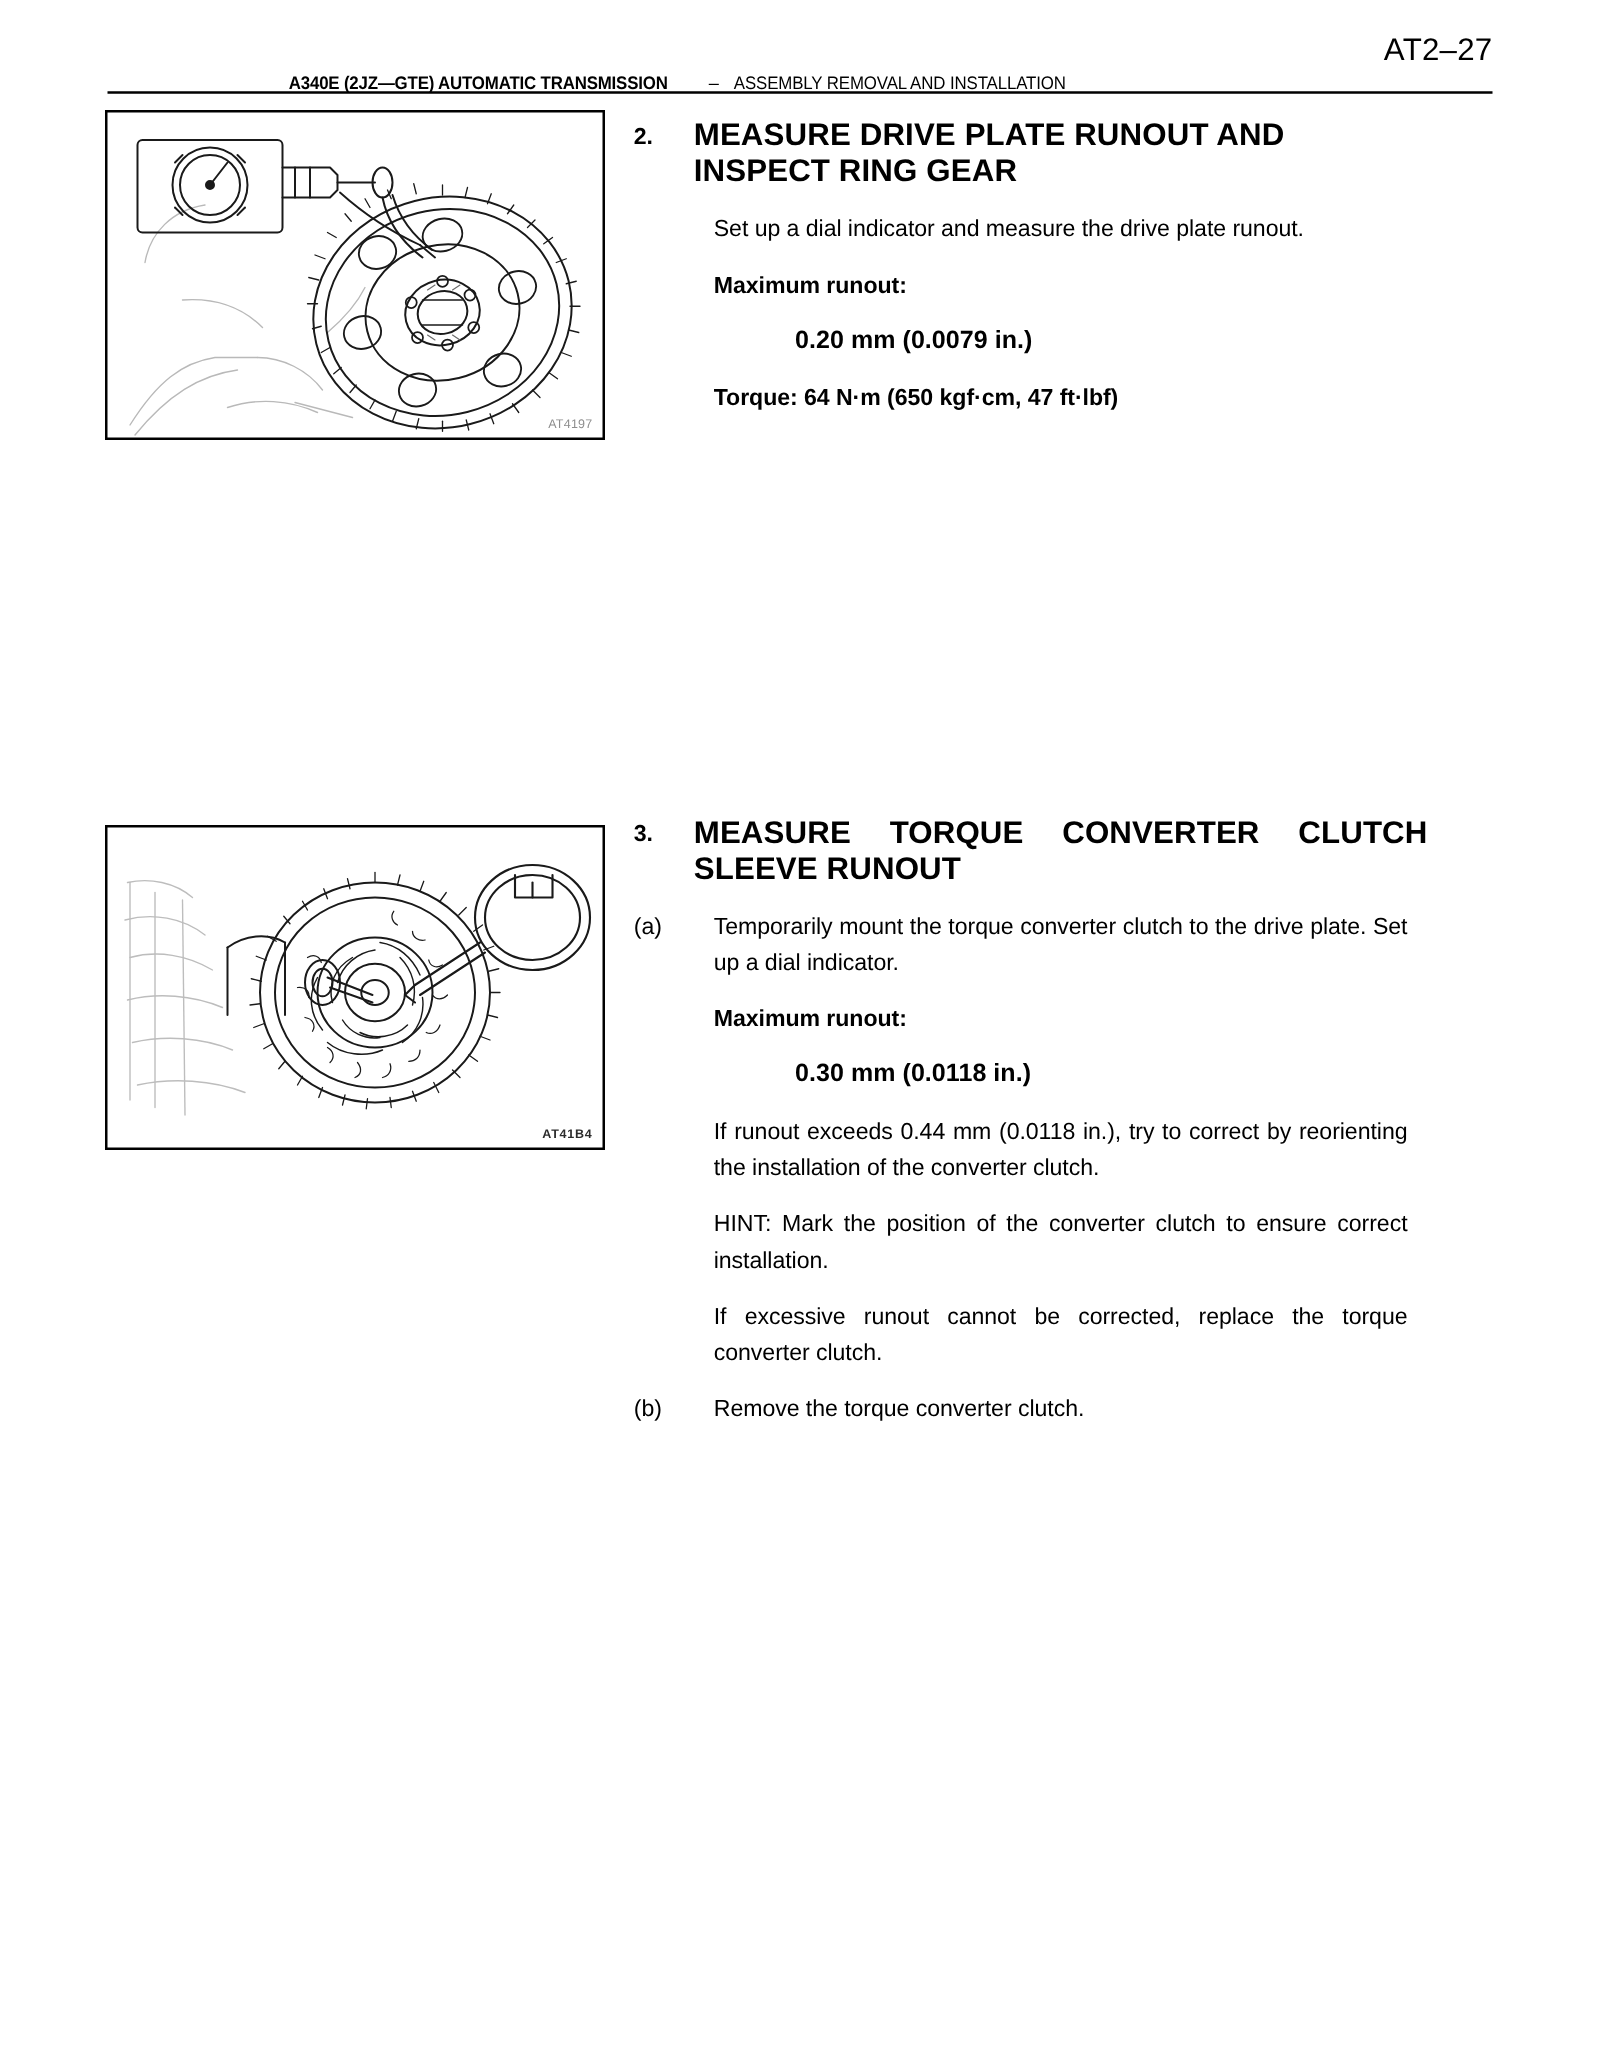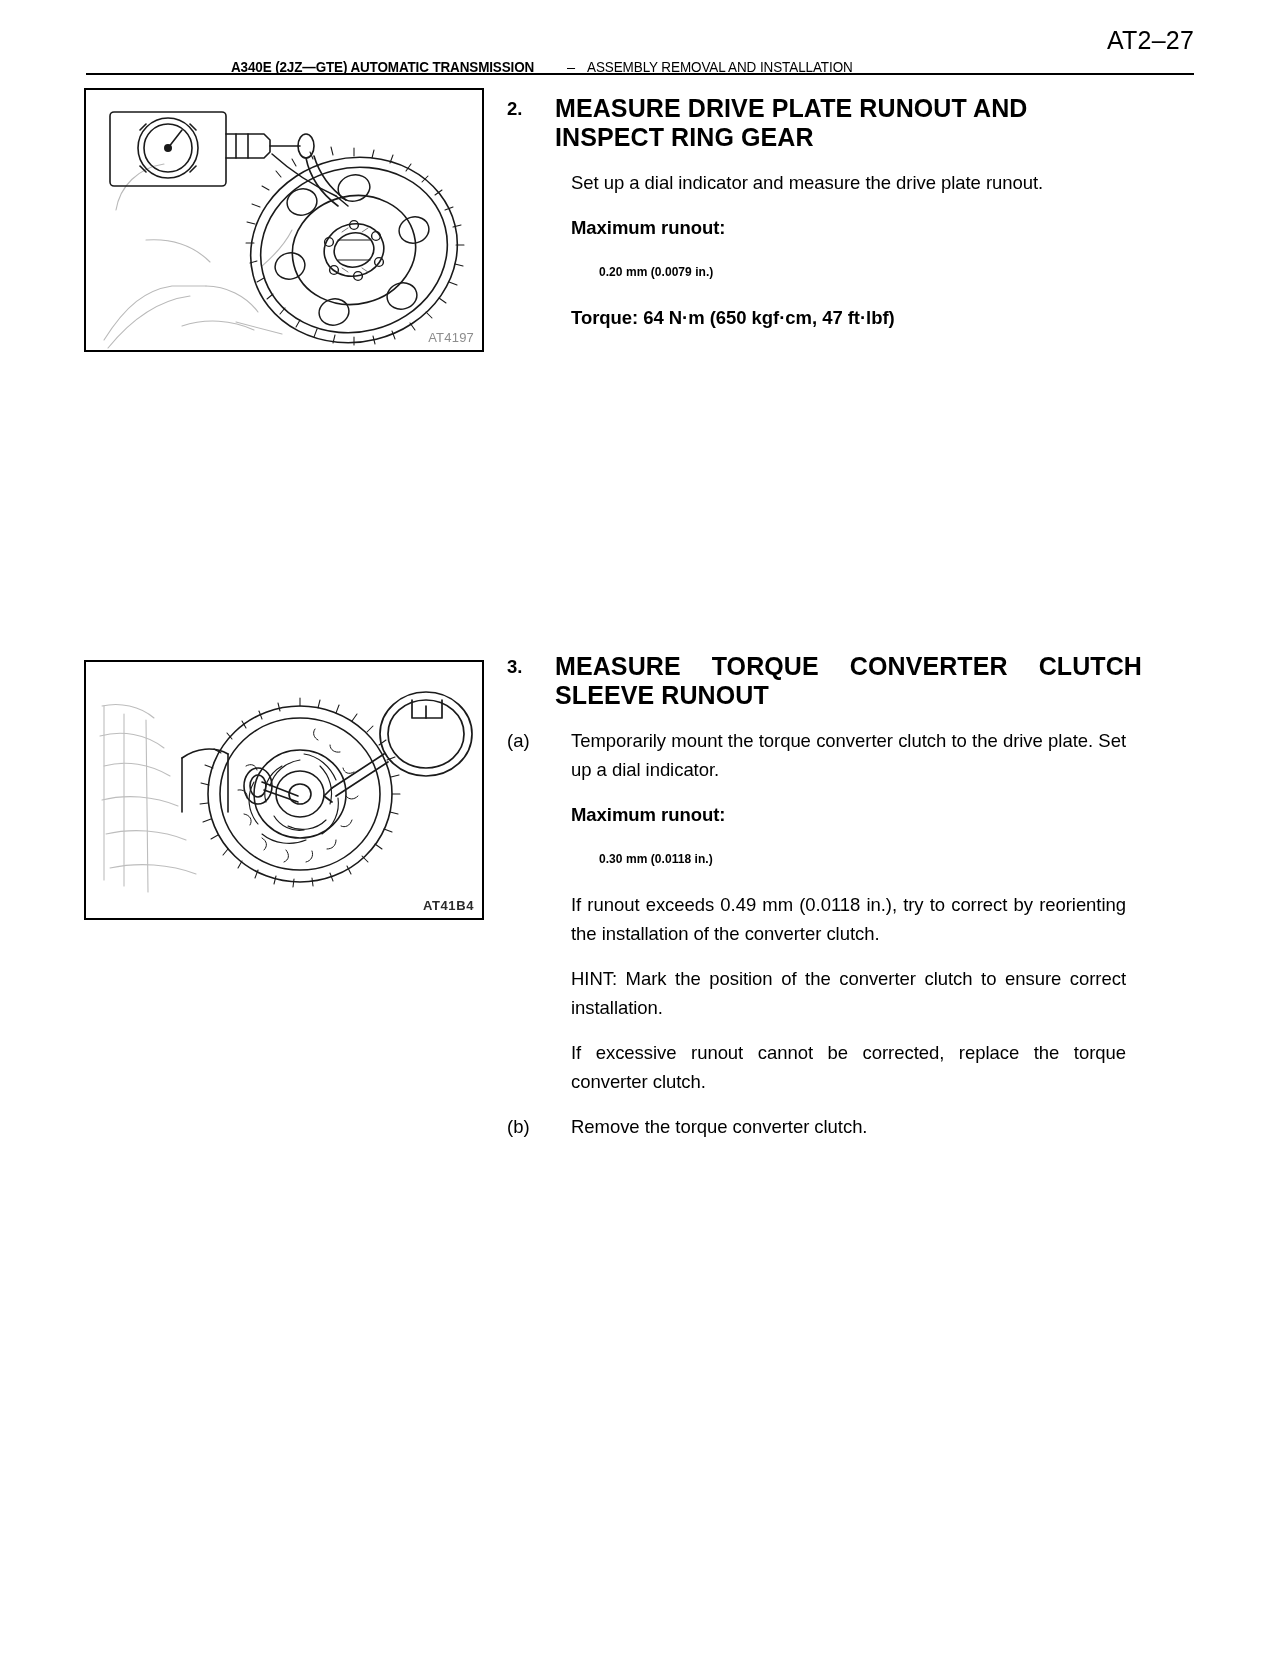--- a/index.html
+++ b/index.html
@@ -82,21 +82,21 @@
     background: #ffffff;
     overflow: hidden;
   }
   .fig-1 { left: 84px;  top: 88px;  width: 396px; height: 260px; }
   .fig-2 { left: 84px;  top: 660px; width: 396px; height: 256px; }
   .fig-svg { display: block; width: 100%; height: 100%; }
   .fig-code {
     position: absolute;
     right: 8px;
     bottom: 5px;
-    font-size: 13px;
+    font-size: 10px;
     font-weight: bold;
     letter-spacing: 0.6px;
     color: #2b2b2b;
     font-family: "Liberation Sans", sans-serif;
     text-align: center;
   }
   .fig-code.faded { color: #8d8d8d; font-weight: normal; letter-spacing: 0.2px; }
 
   
   .text-col {
@@ -147,24 +147,24 @@
     letter-spacing: -0.05px;
   }
   .para.justify {
     text-align: justify;
     text-align-last: left;
   }
   .para.bold {
     font-weight: bold;
   }
   .spec-value {
-    font-size: 12px;
+    font-size: 20px;
     font-weight: bold;
     line-height: 29px;
-    margin: 0 0 0 44px;
+    margin: 0 0 0 81px;
     letter-spacing: 0.05px;
   }
   .nowrap { white-space: nowrap; }
 </style>
 </head>
 <body>
 
 <div class="page-header">
   <div class="page-number">AT2–27</div>
   <div class="header-line">
@@ -427,21 +427,21 @@
       <p class="h-title justify">MEASURE TORQUE CONVERTER CLUTCH SLEEVE RUNOUT</p>
     </div>
   </div>
 
   <div class="step">
     <div class="step-num paren">(a)</div>
     <div class="step-body">
       <p class="para justify">Temporarily mount the torque converter clutch to the drive plate. Set up a dial indicator.</p>
       <p class="para bold">Maximum runout:</p>
       <p class="spec-value">0.30 mm (0.0118 in.)</p>
-      <p class="para justify">If runout exceeds 0.49 mm (0.0118 in.), try to correct by reorienting the installation of the converter clutch.</p>
+      <p class="para justify">If runout exceeds 0.44 mm (0.0118 in.), try to correct by reorienting the installation of the converter clutch.</p>
       <p class="para justify">HINT: Mark the position of the converter clutch to ensure correct installation.</p>
       <p class="para justify">If excessive runout cannot be corrected, replace the torque converter clutch.</p>
     </div>
   </div>
 
   <div class="step">
     <div class="step-num paren">(b)</div>
     <div class="step-body">
       <p class="para">Remove the torque converter clutch.</p>
     </div>

